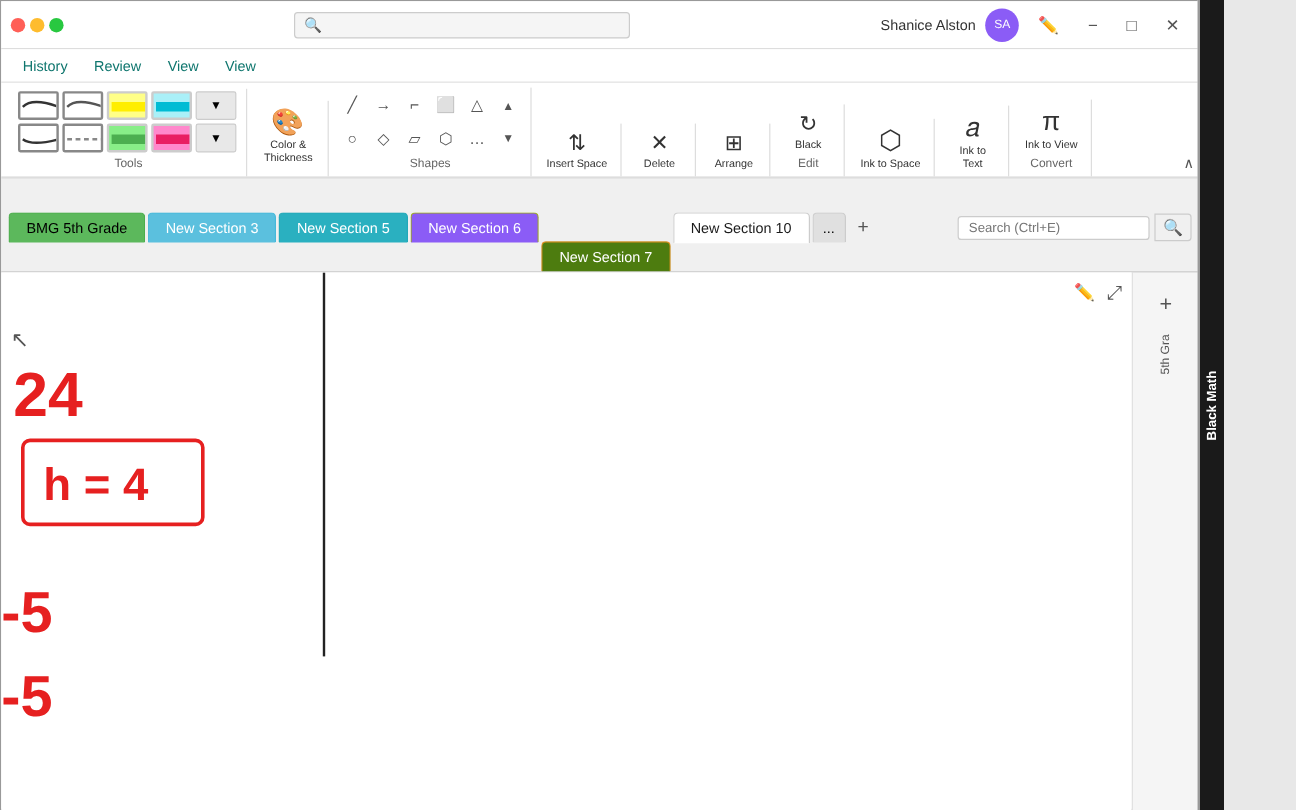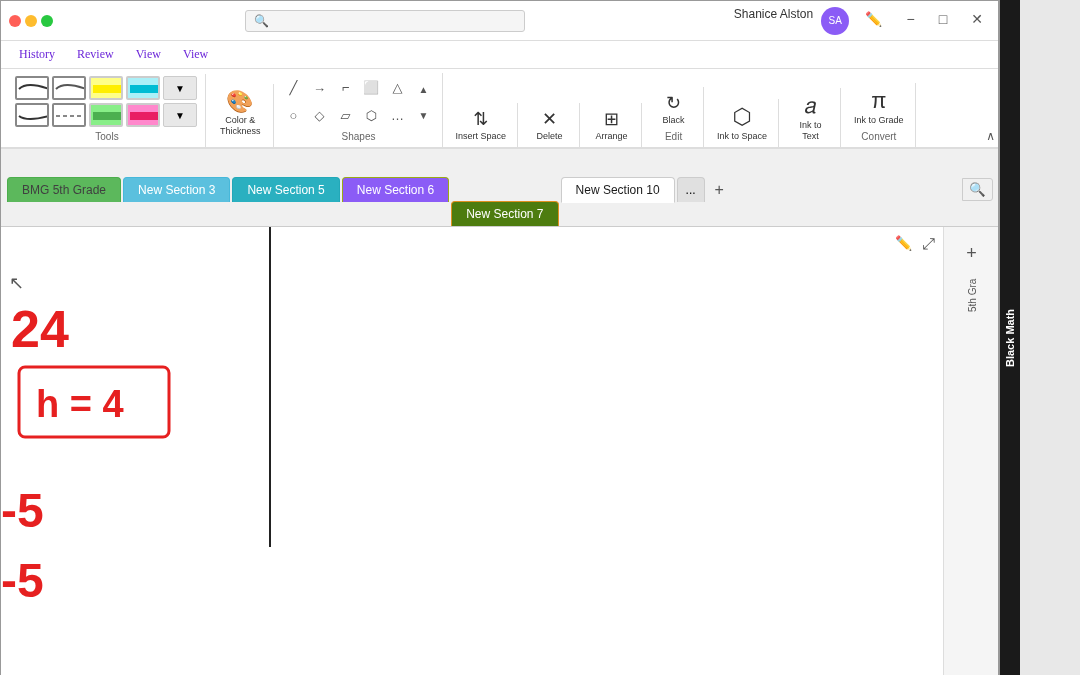--- a/index.html
+++ b/index.html
@@ -31,21 +31,21 @@
       border-radius: 3px;
       padding: 3px 8px;
       width: 280px;
       gap: 6px;
       margin-left: 180px;
     }
     .search-bar input {
       border: none; background: transparent; outline: none; font-size: 12px; width: 220px;
     }
     .title-bar-right {
-      display: flex; align-items: flex-start; gap: 8px; margin-left: auto;
+      display: flex; align-items: center; gap: 8px; margin-left: auto;
     }
     .user-name { font-size: 12px; color: #333; }
     .avatar {
       width: 28px; height: 28px; border-radius: 50%; background: #8b5cf6;
       display: flex; align-items: center; justify-content: center; color: white; font-size: 10px;
       overflow: hidden;
     }
     .win-btn { background: none; border: none; cursor: pointer; font-size: 14px; padding: 4px 8px; color: #555; }
 
     
@@ -54,24 +54,23 @@
       background: #fff;
       display: flex;
       align-items: center;
       padding: 0 8px;
       border-bottom: 1px solid #ddd;
       gap: 2px;
     }
     .menu-item {
       padding: 4px 10px;
       font-size: 12px;
-      color: #6d28d9;
+      color: #0f766e;
       cursor: pointer;
       border-radius: 2px;
-      font-family: Liberation Serif, serif;
     }
 
     
     .ribbon {
       background: #fff;
       border-bottom: 2px solid #ddd;
       padding: 4px 8px 0 8px;
       position: relative;
     }
     .ribbon-groups {
@@ -170,21 +169,21 @@
       color: #333;
       margin-right: 2px;
       white-space: nowrap;
     }
     .tab.active {
       background: #fff;
       border-bottom: 1px solid #fff;
       z-index: 2;
       color: #1a1a1a;
     }
-    .tab.green { background: #5cb85c; color: #404040; border-color: #4cae4c; }
+    .tab.green { background: #5cb85c; color: #000000; border-color: #4cae4c; }
     .tab.blue-light { background: #5bc0de; color: white; border-color: #46b8da; }
     .tab.teal { background: #2ab0c0; color: white; border-color: #22a8b8; }
     .tab.olive { background: #8b5cf6; color: white; border-color: #9aaa15; }
     .tab.orange { background: #4d7c0f; color: white; border-color: #e09020; margin-top: 48px; }
     .tab-more {
       padding: 5px 8px;
       font-size: 12px;
       cursor: pointer;
       background: #e0e0e0;
       border: 1px solid #ccc;
@@ -449,39 +448,40 @@
         <button class="ribbon-btn" style="min-width:44px;">
           <span class="icon" style="font-size:22px;">𝑎</span>
           <span class="label">Ink to<br>Text</span>
         </button>
       </div>
 
       <div class="ribbon-group">
         <button class="ribbon-btn" style="min-width:44px;">
           <span class="icon" style="font-size:22px;">π</span>
           <span class="label">Ink to
-Grade</span>
+View</span>
         </button>
         <span class="ribbon-group-label">Convert</span>
       </div>
 
       <button class="ribbon-expand">∧</button>
     </div>
   </div>
 
   <div class="tabs-bar">
     <div class="tab green">BMG 5th Grade</div>
     <div class="tab blue-light">New Section 3</div>
     <div class="tab teal">New Section 5</div>
     <div class="tab olive">New Section 6</div>
     <div class="tab orange">New Section 7</div>
     <div class="tab active">New Section 10</div>
     <div class="tab-more">...</div>
     <button class="tab-add">+</button>
     <div class="tabs-search">
+      <input style="border: 1px solid rgb(204, 204, 204); border-radius: 3px; padding: 3px 8px; font-size: 11px; width: 160px; outline: none;" placeholder="Search (Ctrl+E)">
       <button style="background:none;border:1px solid #ccc;border-radius:0 3px 3px 0;padding:3px 6px;cursor:pointer;">🔍</button>
     </div>
   </div>
 
   <div class="main-area" style="height:calc(675px - 40px - 28px - 80px - 38px);">
 
     <div class="canvas-area">
 
       <span style="position:absolute;top:45px;left:8px;font-size:18px;color:#555;">↖</span>
 

